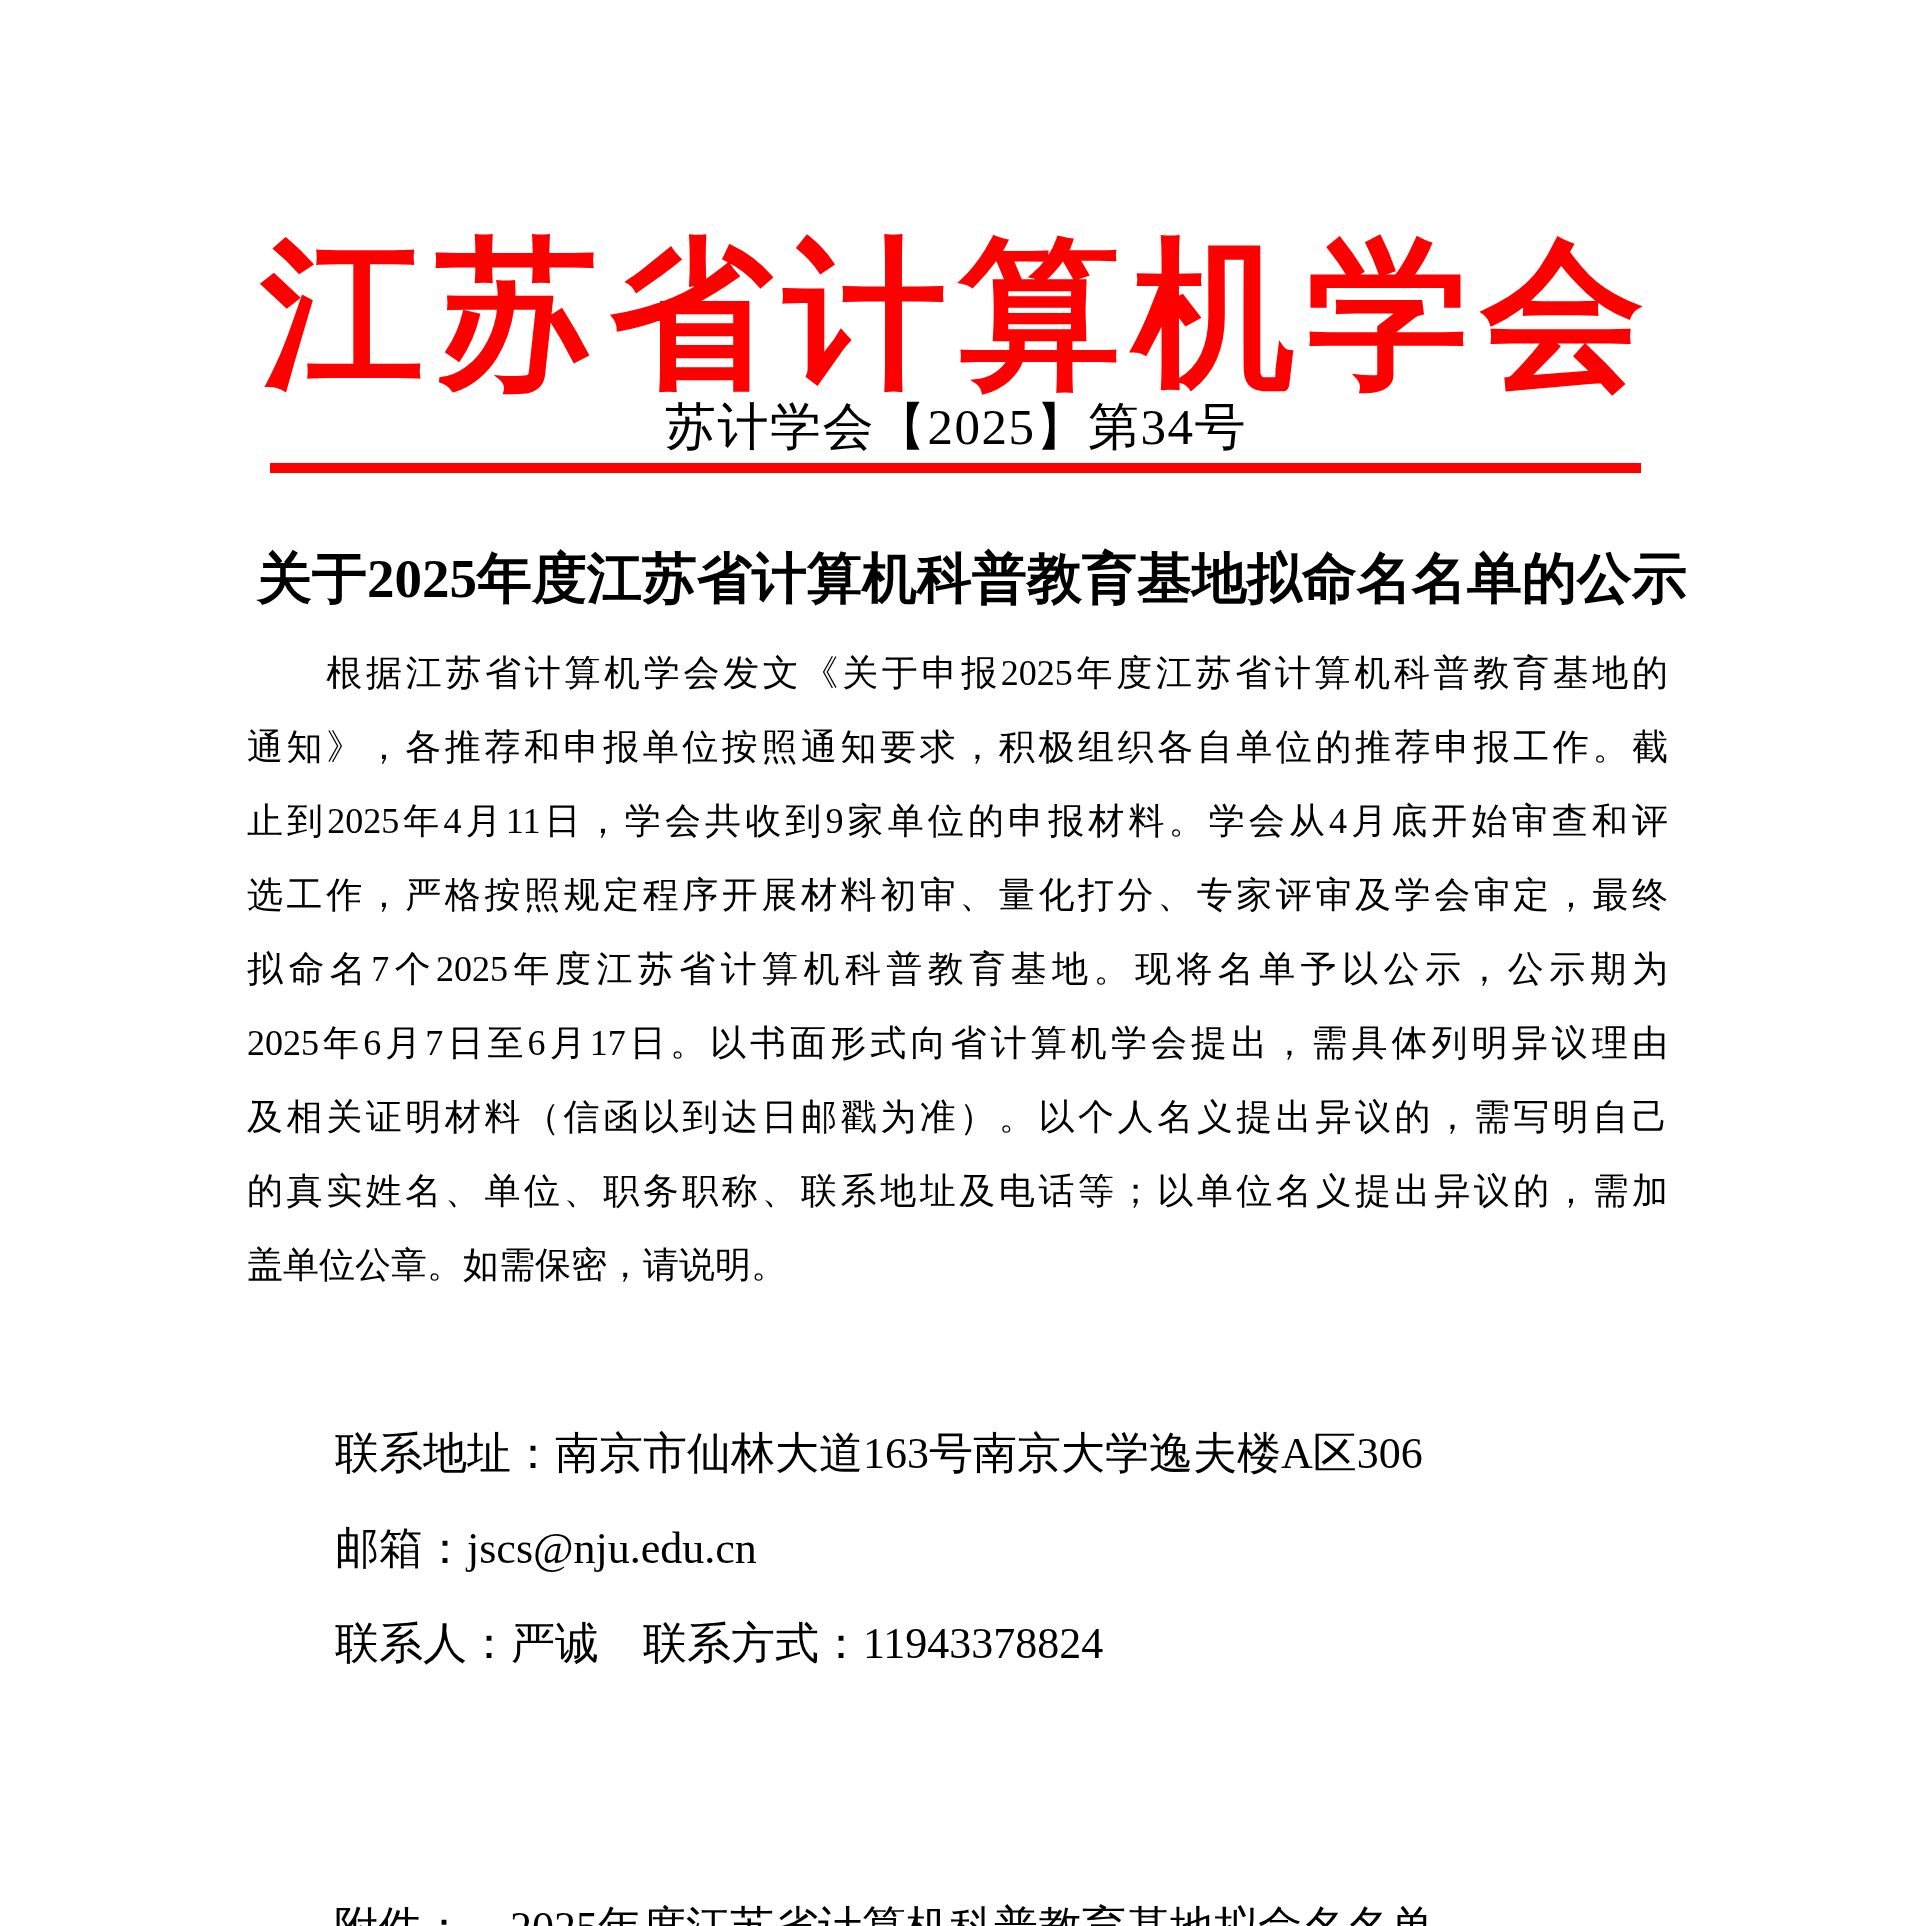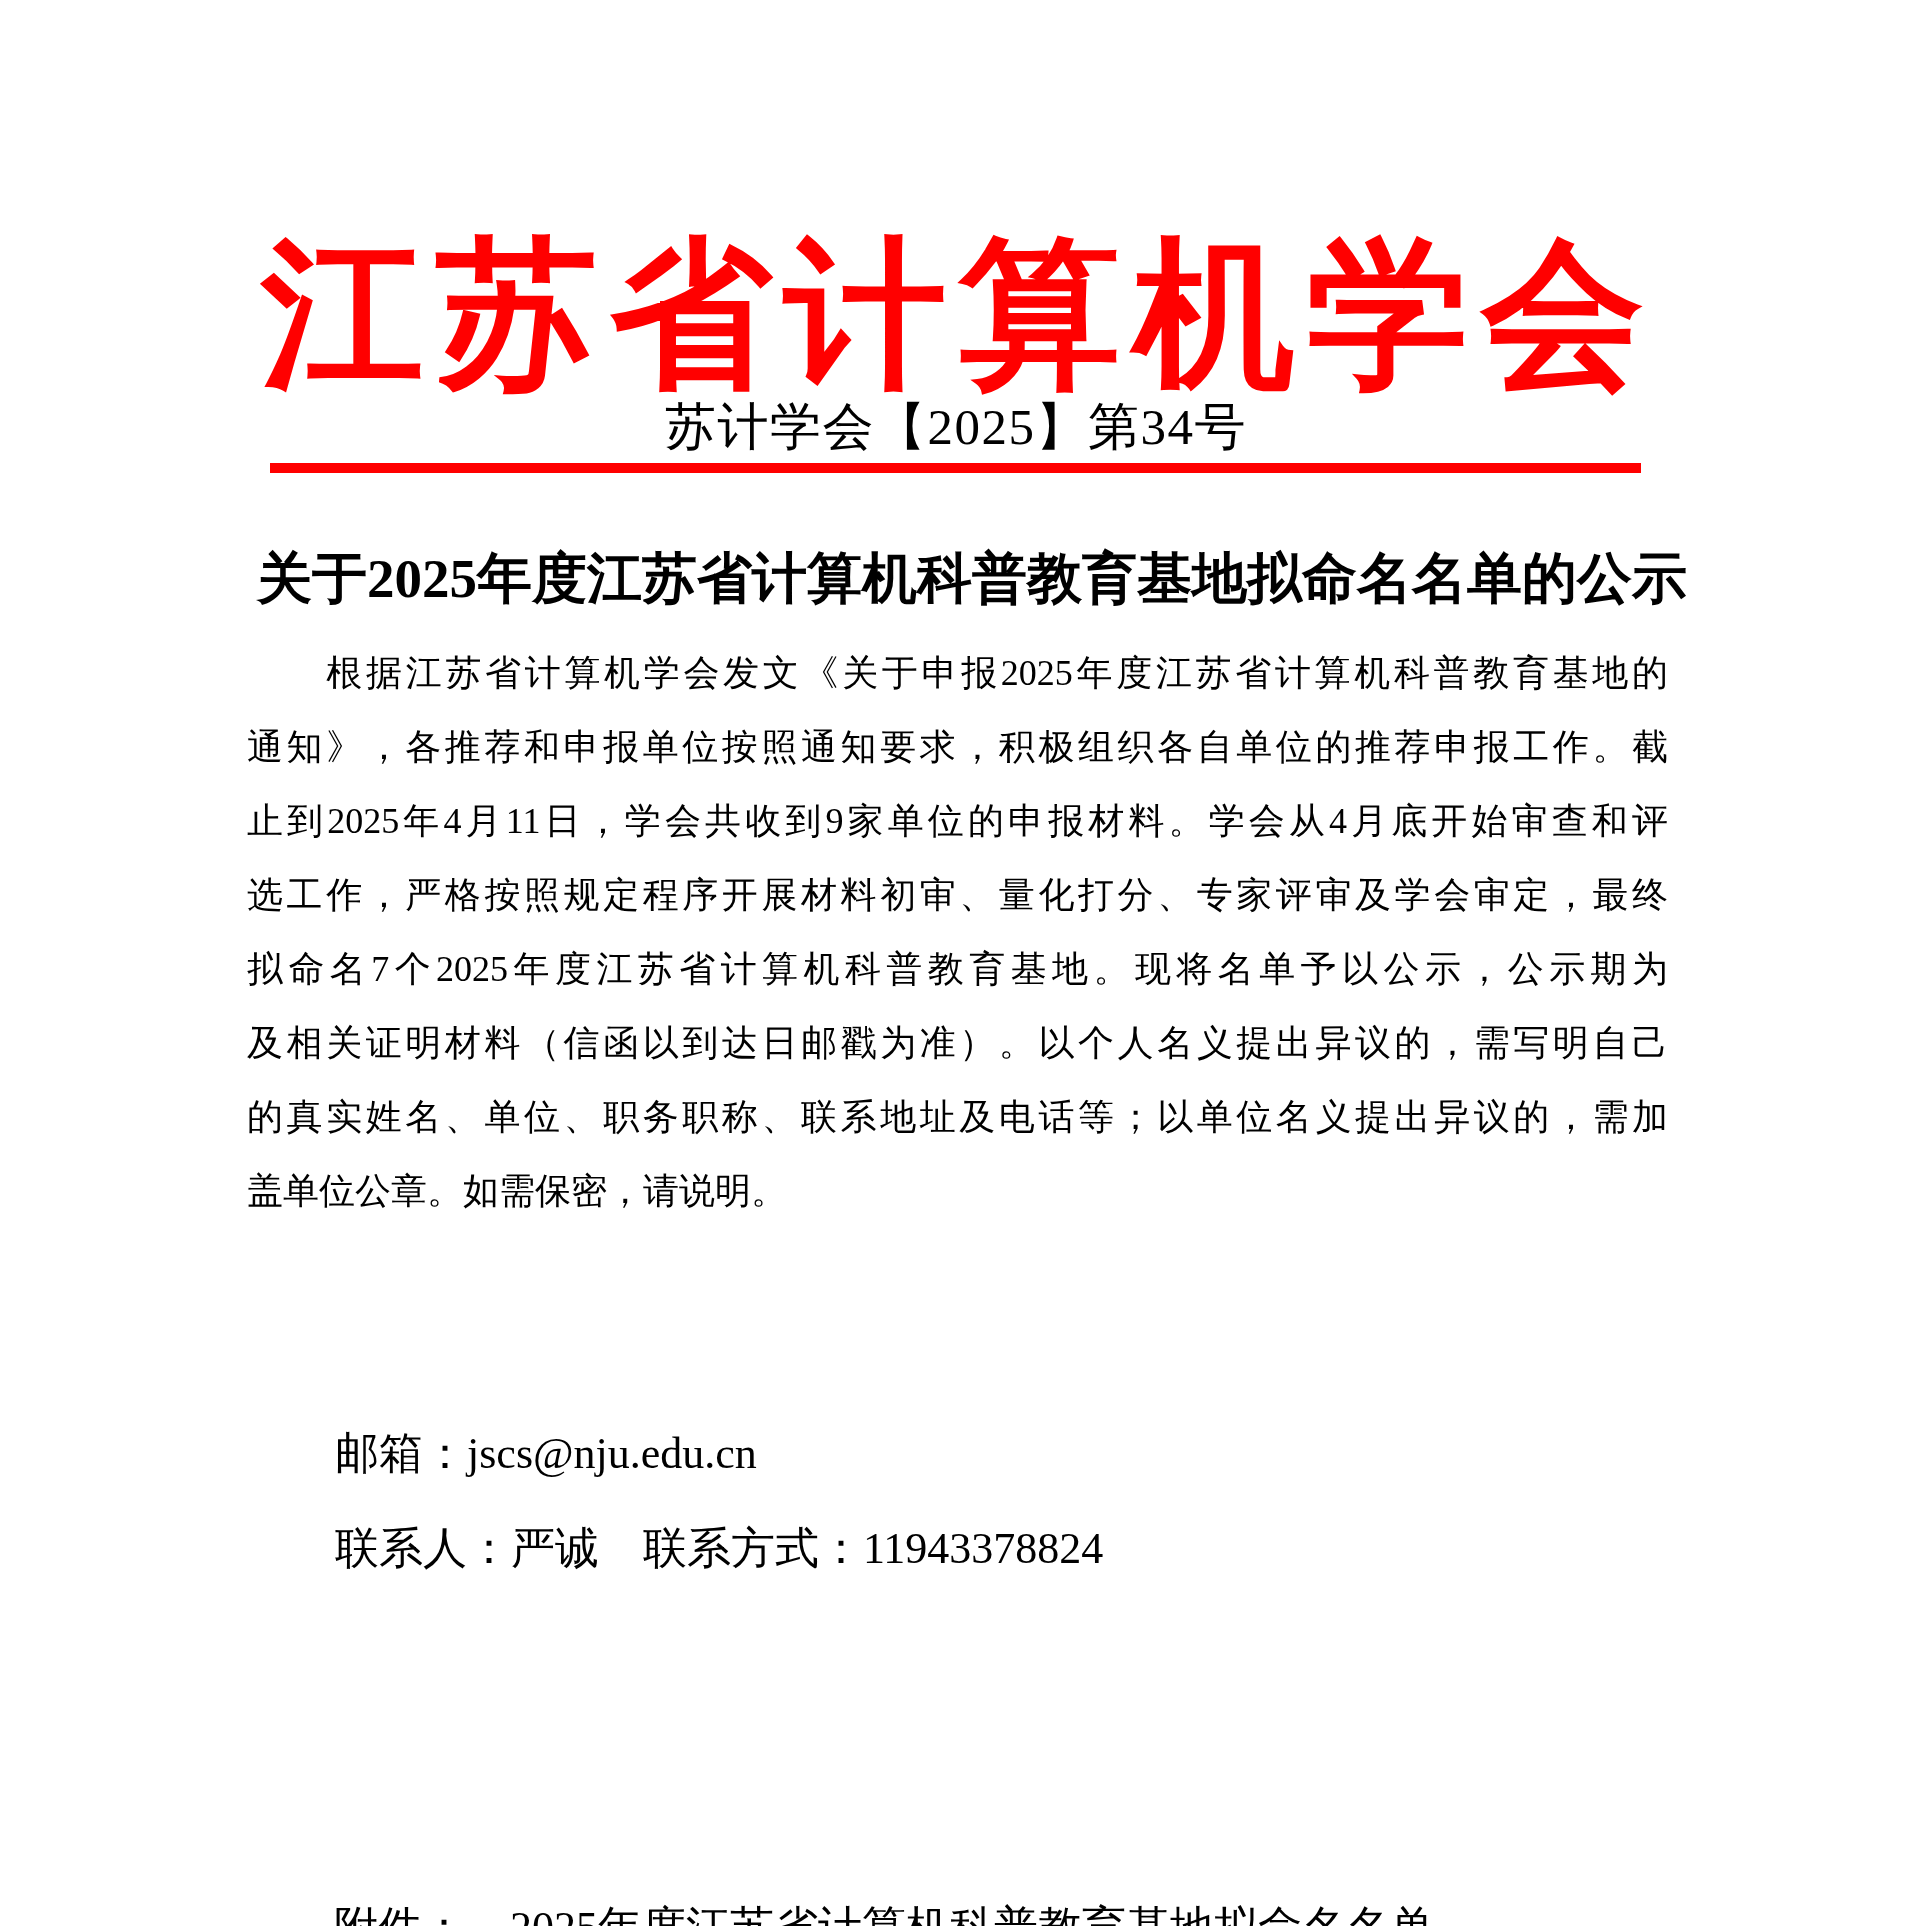--- a/index.html
+++ b/index.html
@@ -77,26 +77,28 @@
   <div class="red-rule"></div>
 
   <h1 class="notice-title">关于2025年度江苏省计算机科普教育基地拟命名名单的公示</h1>
 
   <div class="body-block">
     <div class="body-line">　　根据江苏省计算机学会发文《关于申报2025年度江苏省计算机科普教育基地的</div>
     <div class="body-line">通知》，各推荐和申报单位按照通知要求，积极组织各自单位的推荐申报工作。截</div>
     <div class="body-line">止到2025年4月11日，学会共收到9家单位的申报材料。学会从4月底开始审查和评</div>
     <div class="body-line">选工作，严格按照规定程序开展材料初审、量化打分、专家评审及学会审定，最终</div>
     <div class="body-line">拟命名7个2025年度江苏省计算机科普教育基地。现将名单予以公示，公示期为</div>
+    <div class="body-line">2025年6月7日至6月17日。以书面形式向省计算机学会提出，需具体列明异议理由</div>
     <div class="body-line">及相关证明材料（信函以到达日邮戳为准）。以个人名义提出异议的，需写明自己</div>
     <div class="body-line">的真实姓名、单位、职务职称、联系地址及电话等；以单位名义提出异议的，需加</div>
     <div class="body-line last">盖单位公章。如需保密，请说明。</div>
   </div>
 
   <div class="contact-block">
+    <div class="contact-line">联系地址：南京市仙林大道163号南京大学逸夫楼A区306</div>
     <div class="contact-line">邮箱：jscs@nju.edu.cn</div>
     <div class="contact-line">联系人：严诚　联系方式：11943378824</div>
   </div>
 
   <div class="attachment-line">附件：　2025年度江苏省计算机科普教育基地拟命名名单</div>
 
 </div>
 
 
 </body></html>

